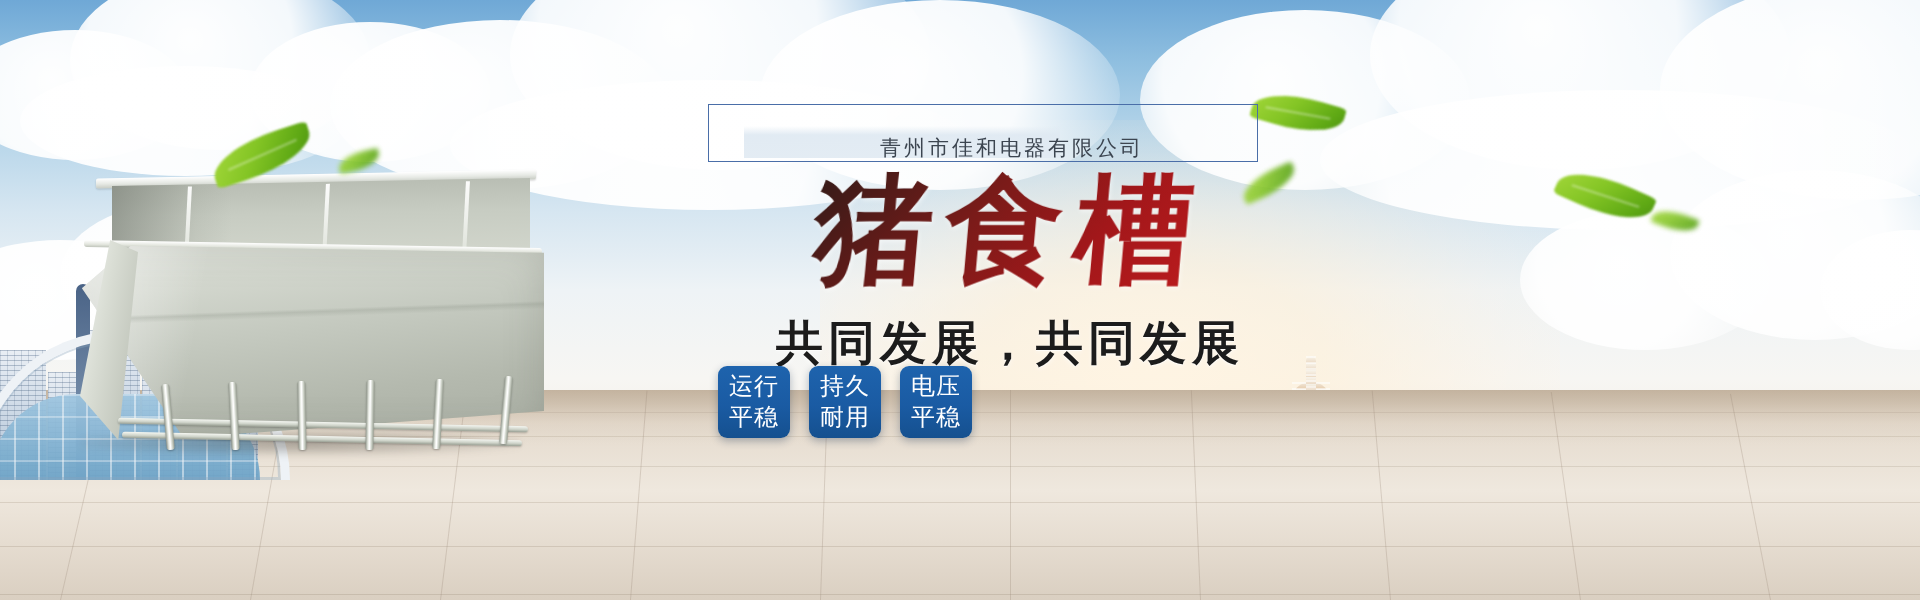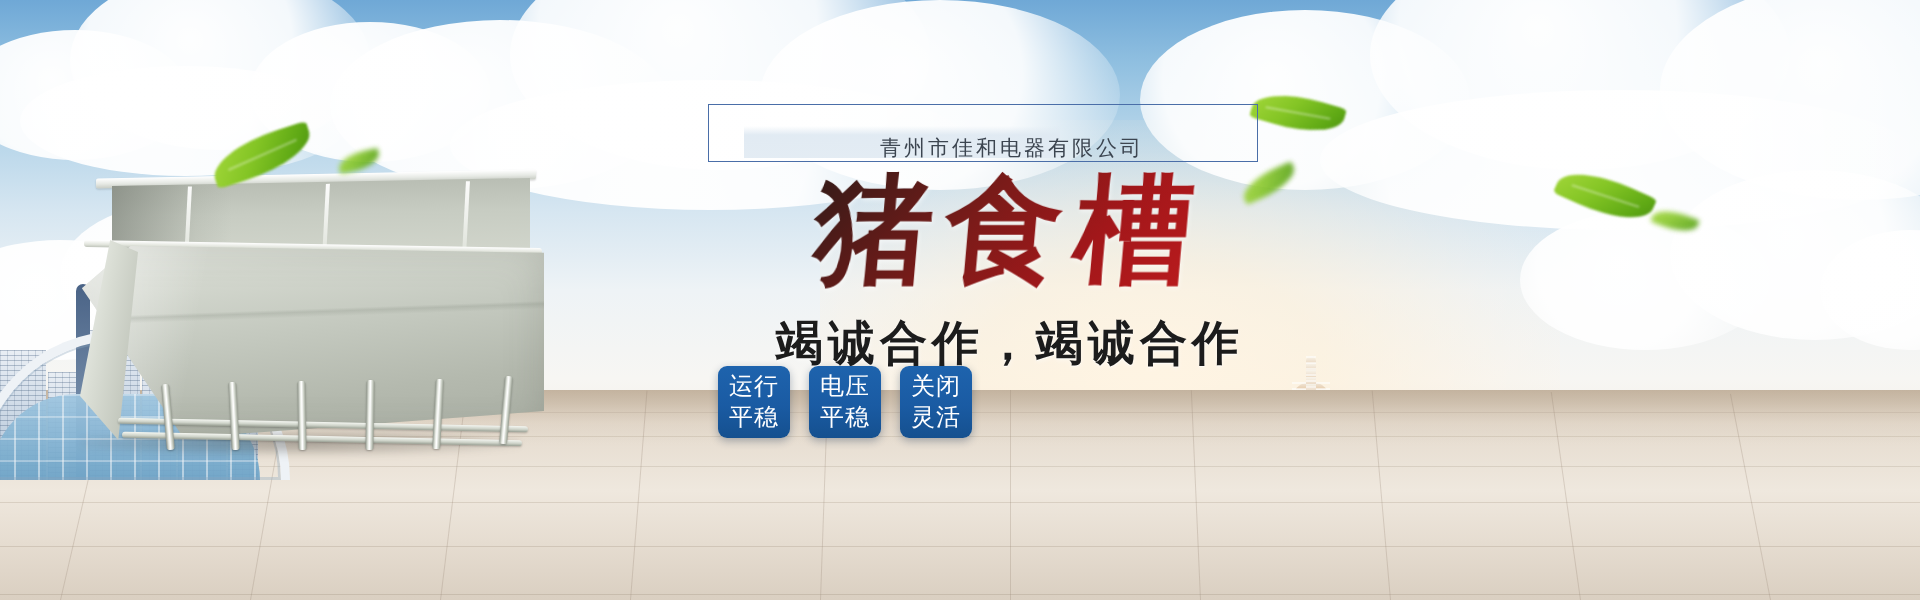--- a/index.html
+++ b/index.html
@@ -370,31 +370,31 @@
   <div class="leaf soft" style="left:1652px;top:212px;width:46px;height:18px;transform:rotate(20deg);"></div>
 
   <div class="copy">
 
     <div class="corp-frame"></div>
     <div class="corp-mask"></div>
     <div class="corp-name">青州市佳和电器有限公司</div>
 
     <div class="title">猪食槽</div>
 
-    <div class="subtitle">竭诚合作，竭诚合作</div>
+    <div class="subtitle">共同发展，共同发展</div>
   </div>
 
   <div class="badges">
     <div class="badge">
       <span>运行</span>
       <span>平稳</span>
     </div>
     <div class="badge">
+      <span>持久</span>
+      <span>耐用</span>
+    </div>
+    <div class="badge">
       <span>电压</span>
       <span>平稳</span>
     </div>
-    <div class="badge">
-      <span>关闭</span>
-      <span>灵活</span>
-    </div>
   </div>
 
 </div>
 
 </body></html>

